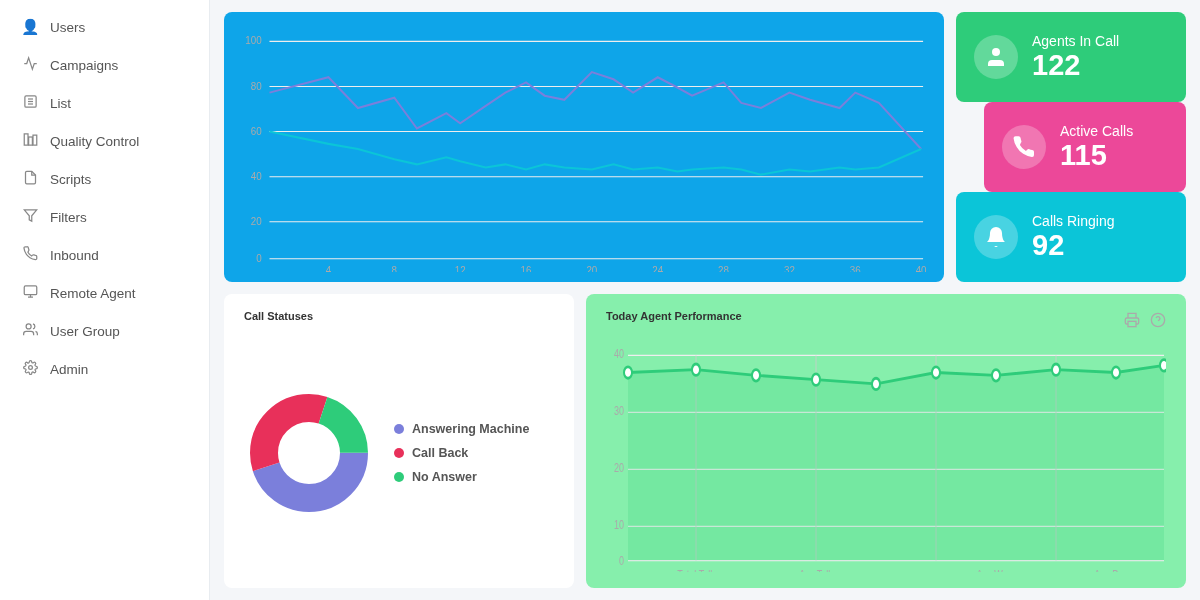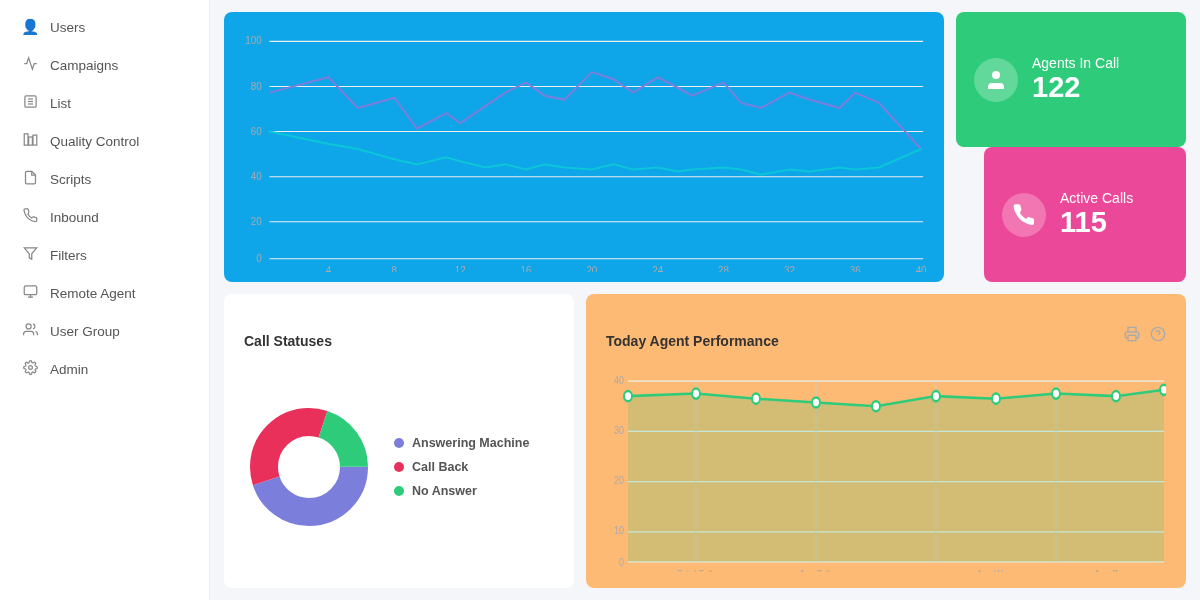--- a/index.html
+++ b/index.html
@@ -98,40 +98,40 @@
 
     .call-statuses-card {
       background: #fff;
       border-radius: 8px;
       padding: 16px 20px;
       width: 350px;
       min-width: 350px;
       display: flex;
       flex-direction: column;
     }
-    .card-title { font-size: 14px; font-weight: 600; color: #333; margin-bottom: 12px; margin-top: 23px; }
+    .card-title { font-size: 11px; font-weight: 600; color: #333; margin-bottom: 12px; }
 
     .donut-legend-row {
       display: flex;
       align-items: center;
       gap: 20px;
       flex: 1;
       font-weight: bold;
     }
 
     
     .donut-svg { width: 130px; height: 130px; flex-shrink: 0; }
 
     .legend { display: flex; flex-direction: column; gap: 10px; }
     .legend-item { display: flex; align-items: center; gap: 8px; font-size: 12.5px; color: #555; }
     .legend-dot { width: 10px; height: 10px; border-radius: 50%; flex-shrink: 0; }
 
     
     .agent-perf-card {
-      background: #fdba74;
+      background: #86efac;
       border-radius: 8px;
       padding: 16px 20px;
       flex: 1;
       display: flex;
       flex-direction: column;
     }
     .card-header { display: flex; align-items: center; justify-content: space-between; margin-bottom: 10px; }
     .card-header-icons { display: flex; gap: 10px; color: #aaa; font-size: 16px; cursor: pointer; }
 
     
@@ -190,32 +190,32 @@
       <svg width="15" height="15" viewBox="0 0 24 24" fill="none" stroke="#888" stroke-width="2">
           <path d="M14 2H6a2 2 0 0 0-2 2v16a2 2 0 0 0 2 2h12a2 2 0 0 0 2-2V8z"></path>
           <polyline points="14 2 14 8 20 8"></polyline>
         </svg>
     </span>
     <span>Scripts</span>
   </div>
   <div class="sidebar-item">
     <span class="sidebar-icon">
       <svg width="15" height="15" viewBox="0 0 24 24" fill="none" stroke="#888" stroke-width="2">
+          <polygon points="22 3 2 3 10 12.46 10 19 14 21 14 12.46 22 3"></polygon>
+        </svg>
+    </span>
+    <span>Filters</span>
+  </div>
+  <div class="sidebar-item">
+    <span class="sidebar-icon">
+      <svg width="15" height="15" viewBox="0 0 24 24" fill="none" stroke="#888" stroke-width="2">
           <path d="M22 16.92v3a2 2 0 0 1-2.18 2 19.79 19.79 0 0 1-8.63-3.07A19.5 19.5 0 0 1 4.69 12 19.79 19.79 0 0 1 1.61 3.4 2 2 0 0 1 3.6 1.2h3a2 2 0 0 1 2 1.72c.127.96.361 1.903.7 2.81a2 2 0 0 1-.45 2.11L7.91 9.91a16 16 0 0 0 6 6l1.27-1.27a2 2 0 0 1 2.11-.45c.907.339 1.85.573 2.81.7A2 2 0 0 1 22 16.92z"></path>
         </svg>
     </span>
     <span>Inbound</span>
-  </div>
-  <div class="sidebar-item">
-    <span class="sidebar-icon">
-      <svg width="15" height="15" viewBox="0 0 24 24" fill="none" stroke="#888" stroke-width="2">
-          <polygon points="22 3 2 3 10 12.46 10 19 14 21 14 12.46 22 3"></polygon>
-        </svg>
-    </span>
-    <span>Filters</span>
   </div>
   <div class="sidebar-item">
     <span class="sidebar-icon">
       <svg width="15" height="15" viewBox="0 0 24 24" fill="none" stroke="#888" stroke-width="2">
           <rect x="2" y="3" width="20" height="14" rx="2"></rect>
           <line x1="8" y1="21" x2="16" y2="21"></line>
           <line x1="12" y1="17" x2="12" y2="21"></line>
         </svg>
     </span>
     <span>Remote Agent</span>
@@ -300,20 +300,32 @@
           <svg width="24" height="24" viewBox="0 0 24 24" fill="white">
               <path d="M22 16.92v3a2 2 0 0 1-2.18 2 19.79 19.79 0 0 1-8.63-3.07A19.5 19.5 0 0 1 4.69 12 19.79 19.79 0 0 1 1.61 3.4 2 2 0 0 1 3.6 1.2h3a2 2 0 0 1 2 1.72c.127.96.361 1.903.7 2.81a2 2 0 0 1-.45 2.11L7.91 9.91a16 16 0 0 0 6 6l1.27-1.27a2 2 0 0 1 2.11-.45c.907.339 1.85.573 2.81.7A2 2 0 0 1 22 16.92z"></path>
             </svg>
         </div>
         <div class="stat-text">
           <div class="stat-label">Active Calls</div>
           <div class="stat-value">115</div>
         </div>
       </div>
 
+      <div class="stat-card cyan">
+        <div class="stat-icon">
+          <svg width="24" height="24" viewBox="0 0 24 24" fill="white">
+              <path d="M18 8A6 6 0 0 0 6 8c0 7-3 9-3 9h18s-3-2-3-9"></path>
+              <path d="M13.73 21a2 2 0 0 1-3.46 0"></path>
+            </svg>
+        </div>
+        <div class="stat-text">
+          <div class="stat-label">Calls Ringing</div>
+          <div class="stat-value">92</div>
+        </div>
+      </div>
     </div>
   </div>
 
   <div class="bottom-row">
 
     <div class="call-statuses-card">
       <div class="card-title">Call Statuses</div>
       <div class="donut-legend-row">
 
         <svg class="donut-svg" viewBox="0 0 130 130">

